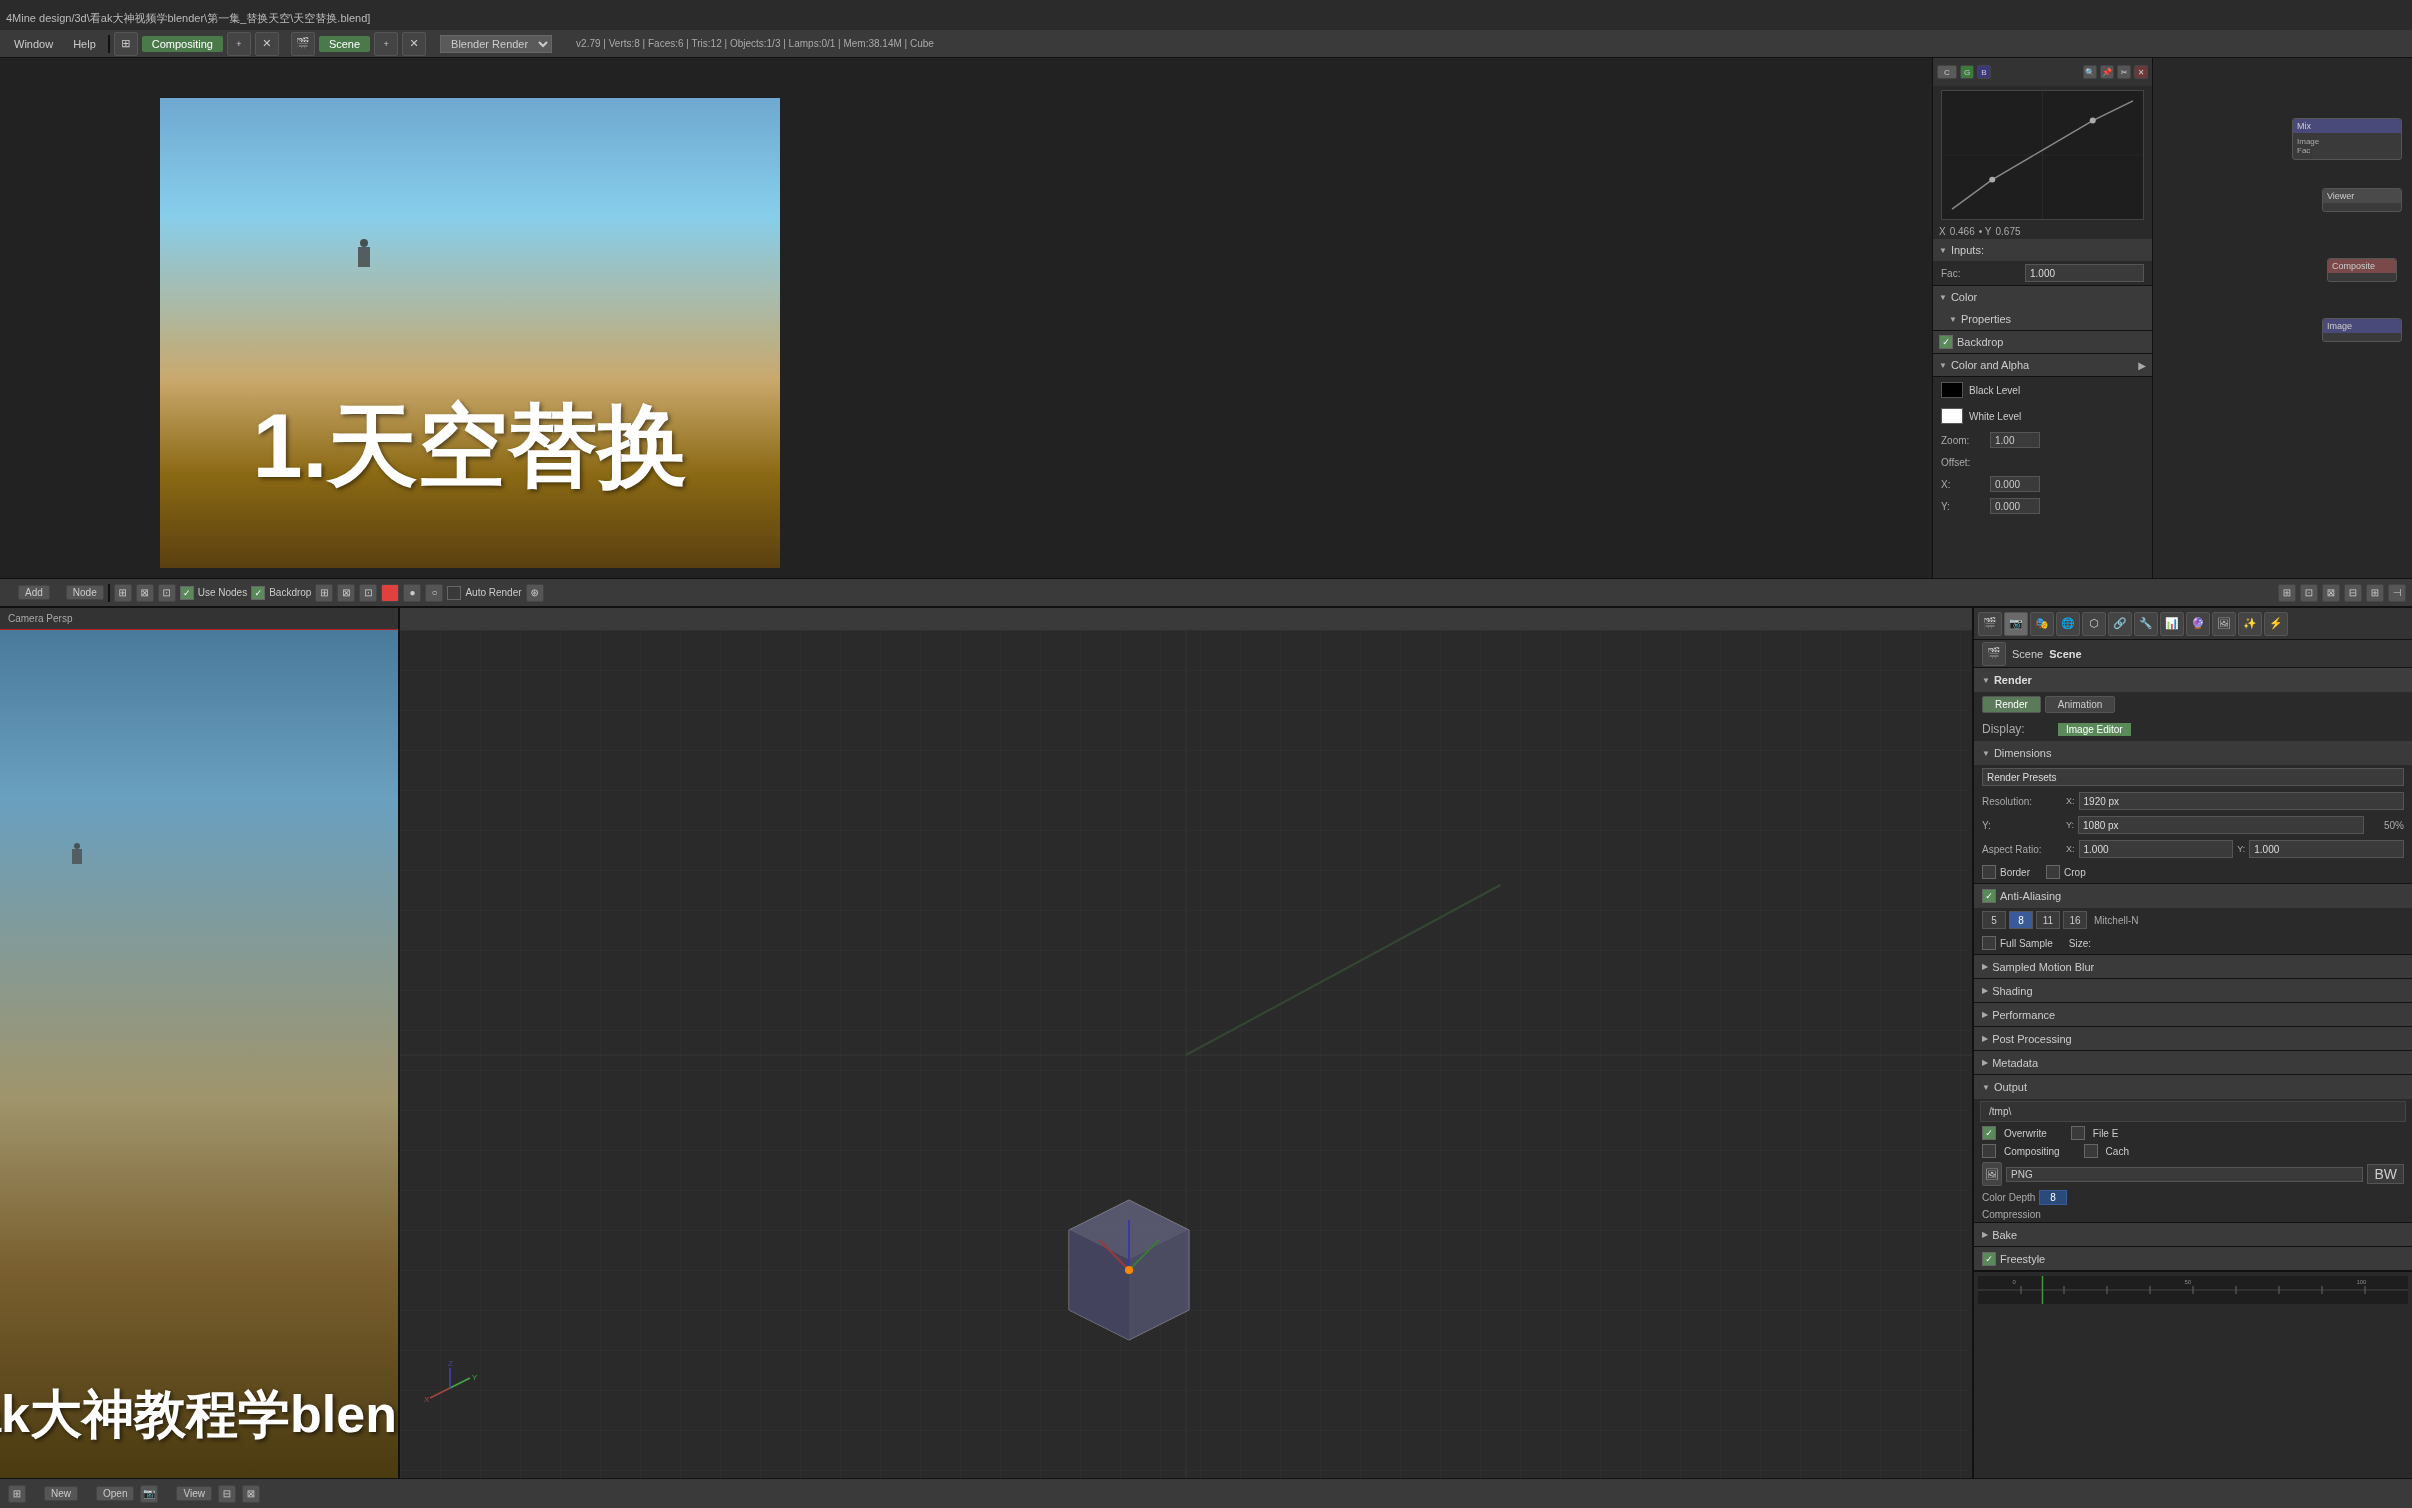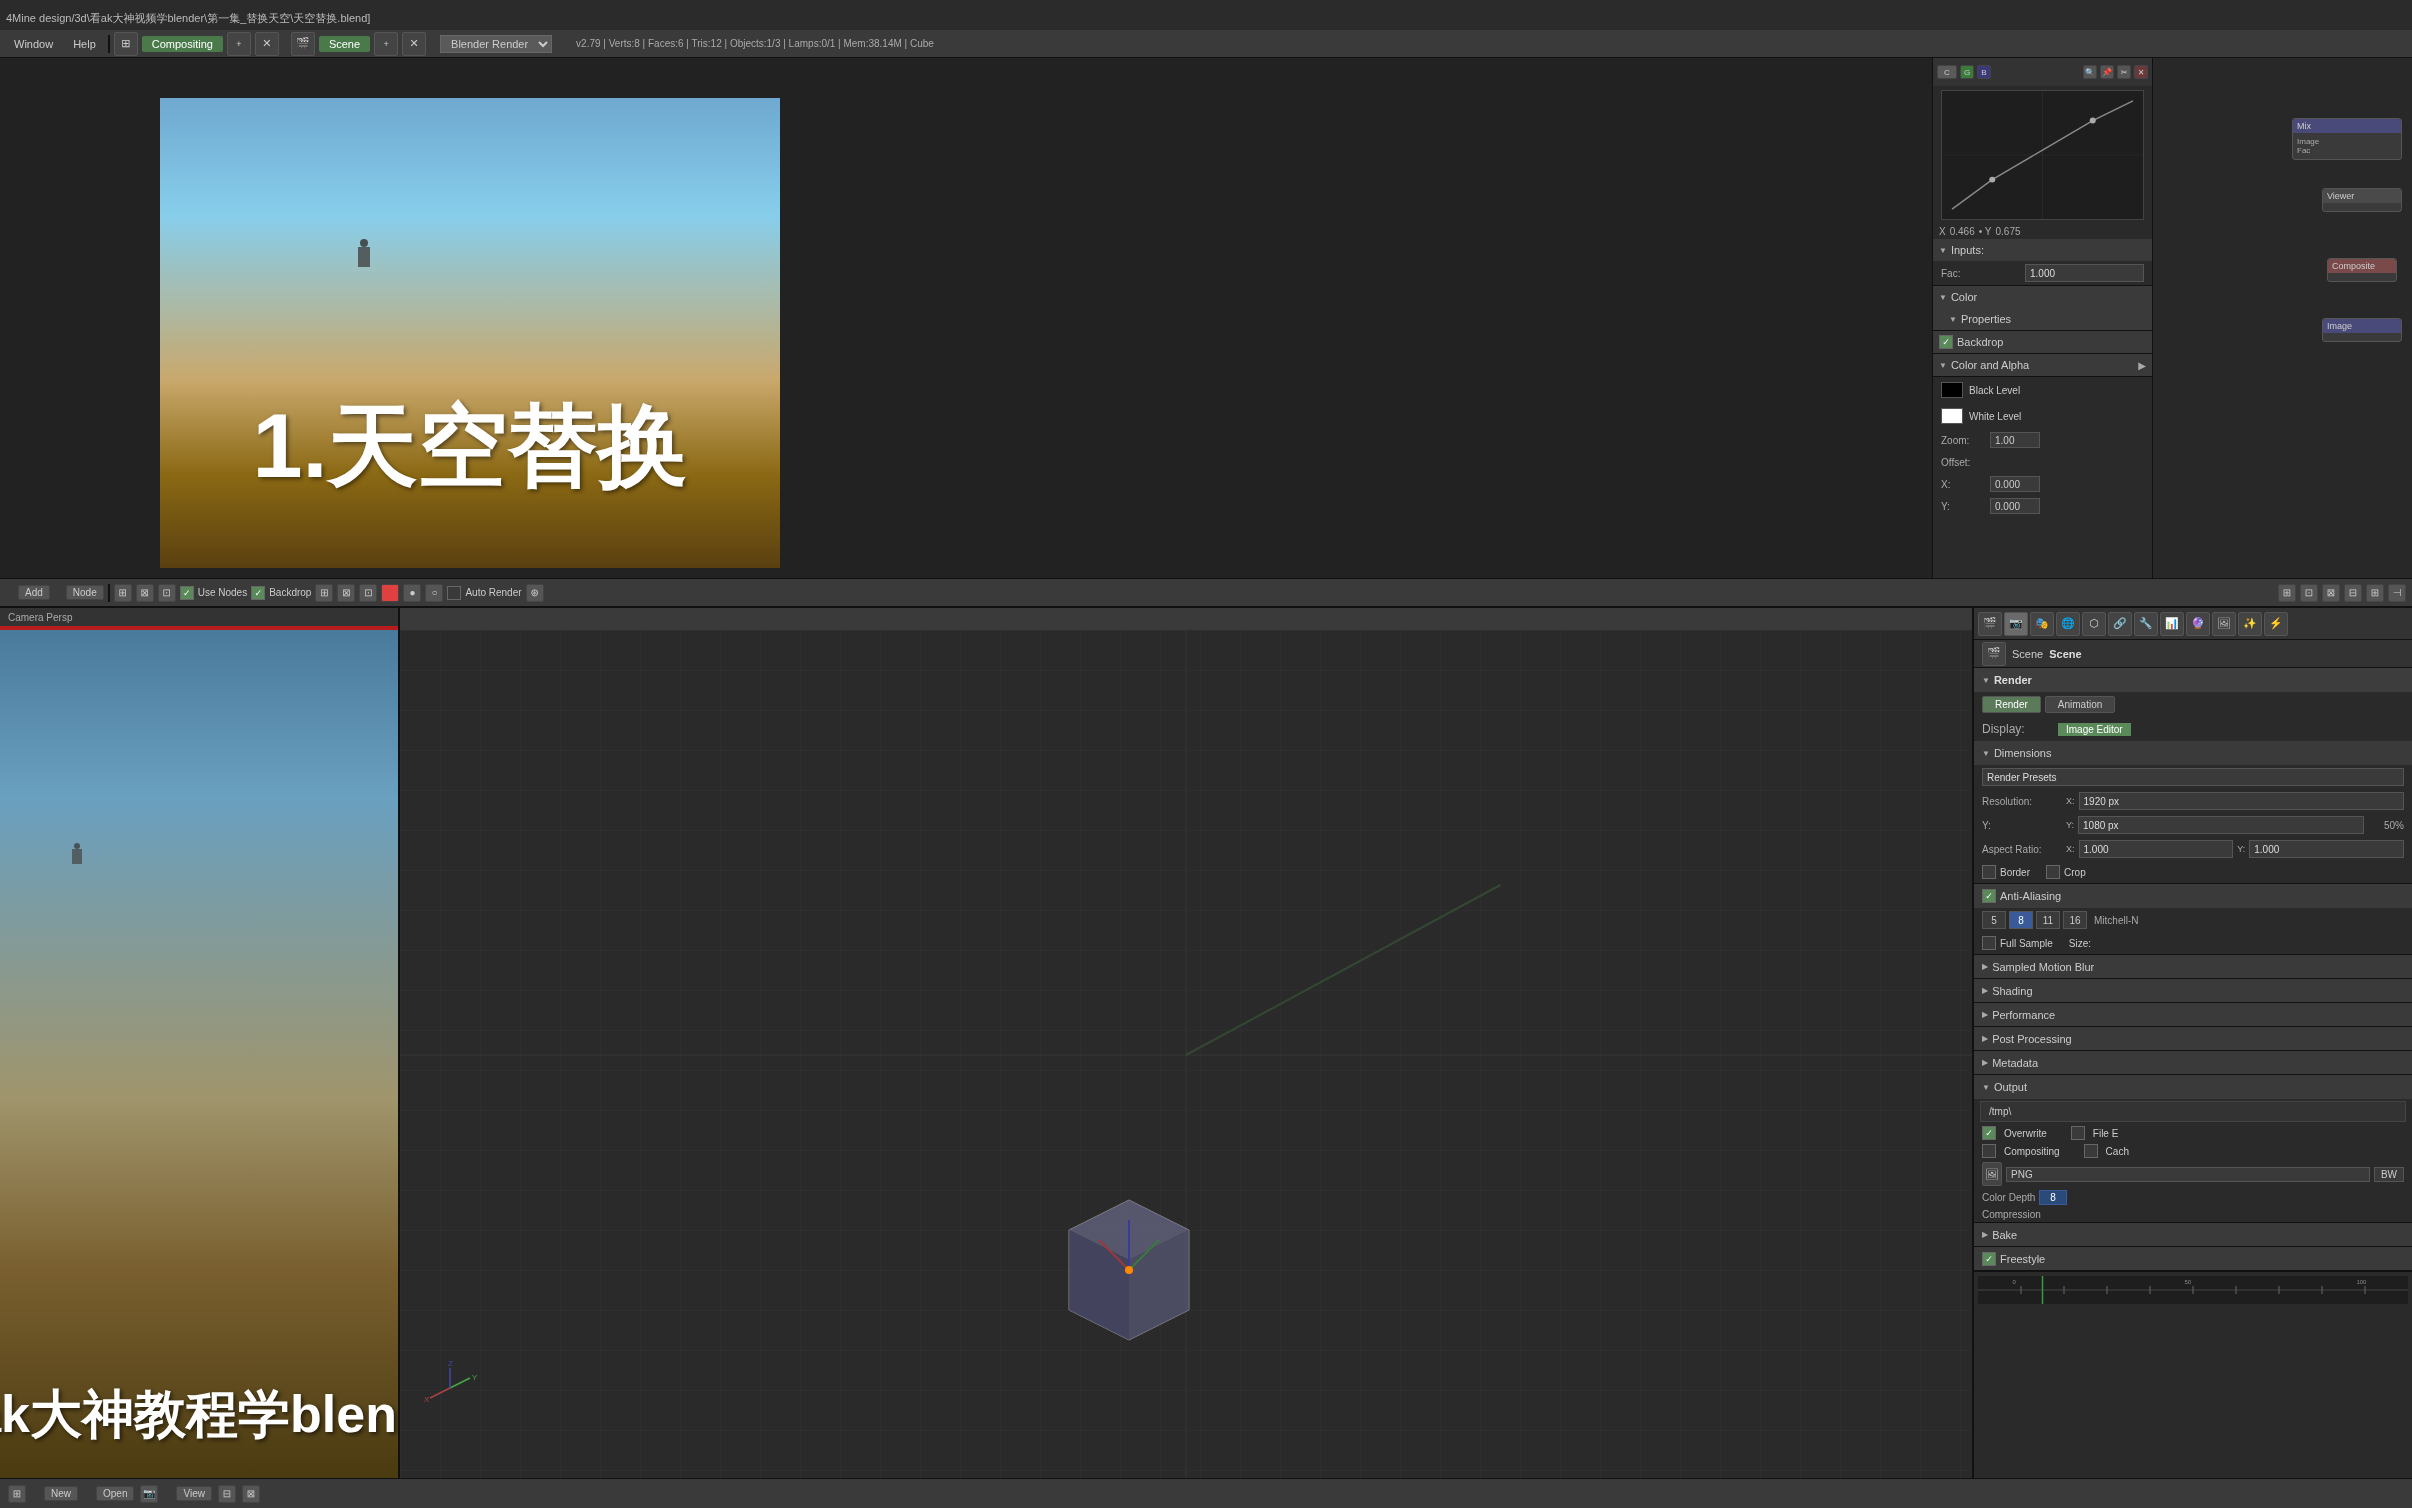--- a/index.html
+++ b/index.html
@@ -252,21 +252,21 @@
     .camera-label {
       position: absolute;
       top: 0; left: 0; right: 0;
       height: 22px;
       background: #333;
       display: flex;
       align-items: center;
       padding: 0 8px;
       font-size: 10px;
       color: #aaa;
-      border-bottom: 4px solid #b91c1c;
+      border-bottom: 1px solid #b91c1c;
     }
     .camera-image {
       position: absolute;
       top: 22px; left: 0; right: 0; bottom: 28px;
       background: linear-gradient(180deg, #4a7a9b 0%, #6aa0c0 20%, #a0956c 55%, #7a6030 75%, #4a3a10 100%);
       overflow: hidden;
     }
     .camera-overlay-text {
       position: absolute;
       bottom: 30px;
@@ -548,21 +548,21 @@
       color: #ccc;
       padding: 1px 4px;
       font-size: 10px;
       flex: 1;
     }
     .format-btn {
       background: #3a3a3a;
       border: 1px solid #555;
       color: #ccc;
       padding: 1px 6px;
-      font-size: 10px;
+      font-size: 14px;
       cursor: pointer;
     }
     .color-depth-row {
       display: flex;
       align-items: center;
       padding: 2px 8px;
       gap: 4px;
     }
     .depth-value-blue {
       background: #2a4a7a;

